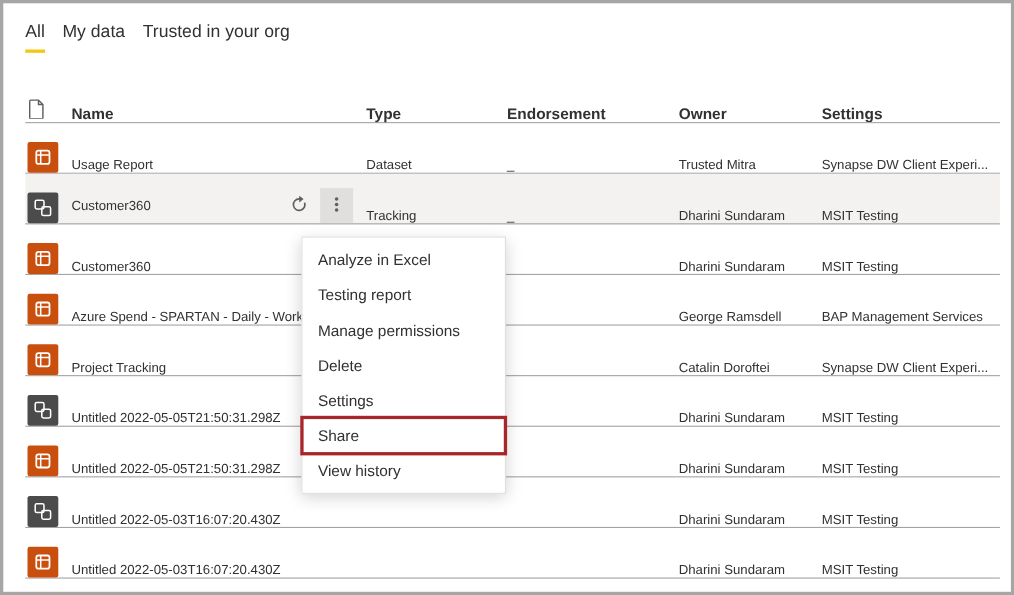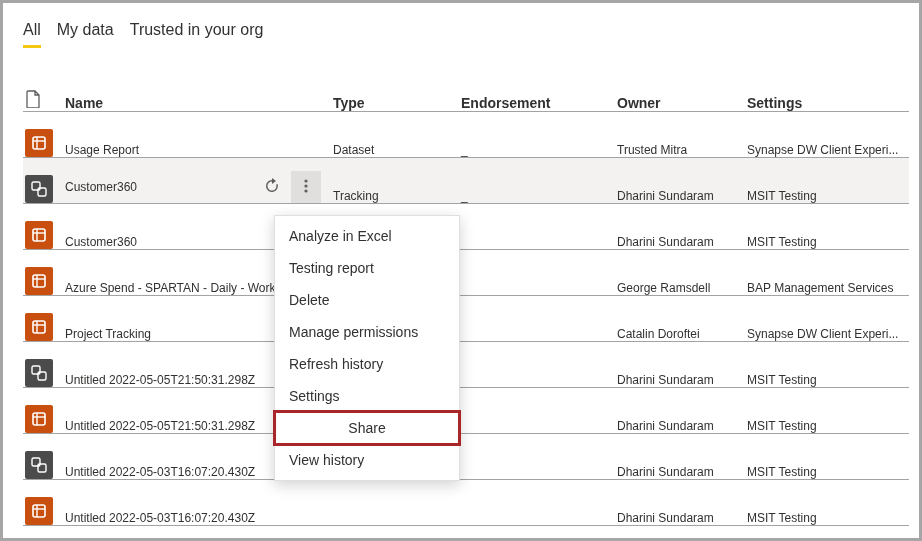--- a/index.html
+++ b/index.html
@@ -44,21 +44,21 @@
     box-shadow: 0 4px 14px rgba(0,0,0,0.18);
     padding: 4px 0;
     z-index: 50;
   }
   .menu-item {
     padding: 8px 14px;
     font-size: 14px;
     cursor: pointer;
     color: #323130;
   }
-  .menu-item.highlight { outline: 3px solid #a8262a; outline-offset: -1px; text-align: center; }
+  .menu-item.highlight { outline: 3px solid #a8262a; outline-offset: -1px; }
 
   .spacer { flex: 1; }
 </style>
 </head>
 <body>
 
 <div class="frame">
 
   <div class="tabs">
     <div class="tab active">All</div>
@@ -244,23 +244,22 @@
     <div class="col-type"></div>
     <div class="col-endorse"></div>
     <div class="col-owner">Dharini Sundaram</div>
     <div class="col-workspace">MSIT Testing</div>
   </div>
     </div>
 
   <div class="context-menu" id="context-menu">
       <div class="menu-item">Analyze in Excel</div>
       <div class="menu-item">Testing report</div>
+      <div class="menu-item">Manage permissions</div>
       <div class="menu-item">Delete</div>
-      <div class="menu-item">Manage permissions</div>
-      <div class="menu-item">Refresh history</div>
       <div class="menu-item">Settings</div>
       <div class="menu-item highlight">Share</div>
       <div class="menu-item">View history</div>
     </div>
 
 </div>
 
 <svg width="0" height="0" style="position:absolute">
   <defs>
     <g id="svg-dataset">

